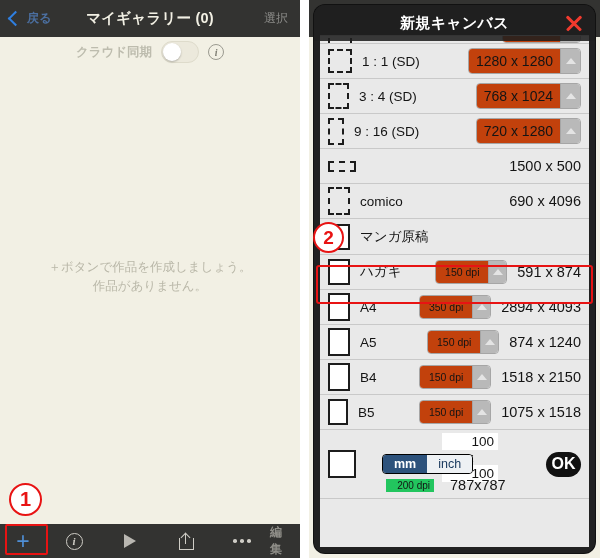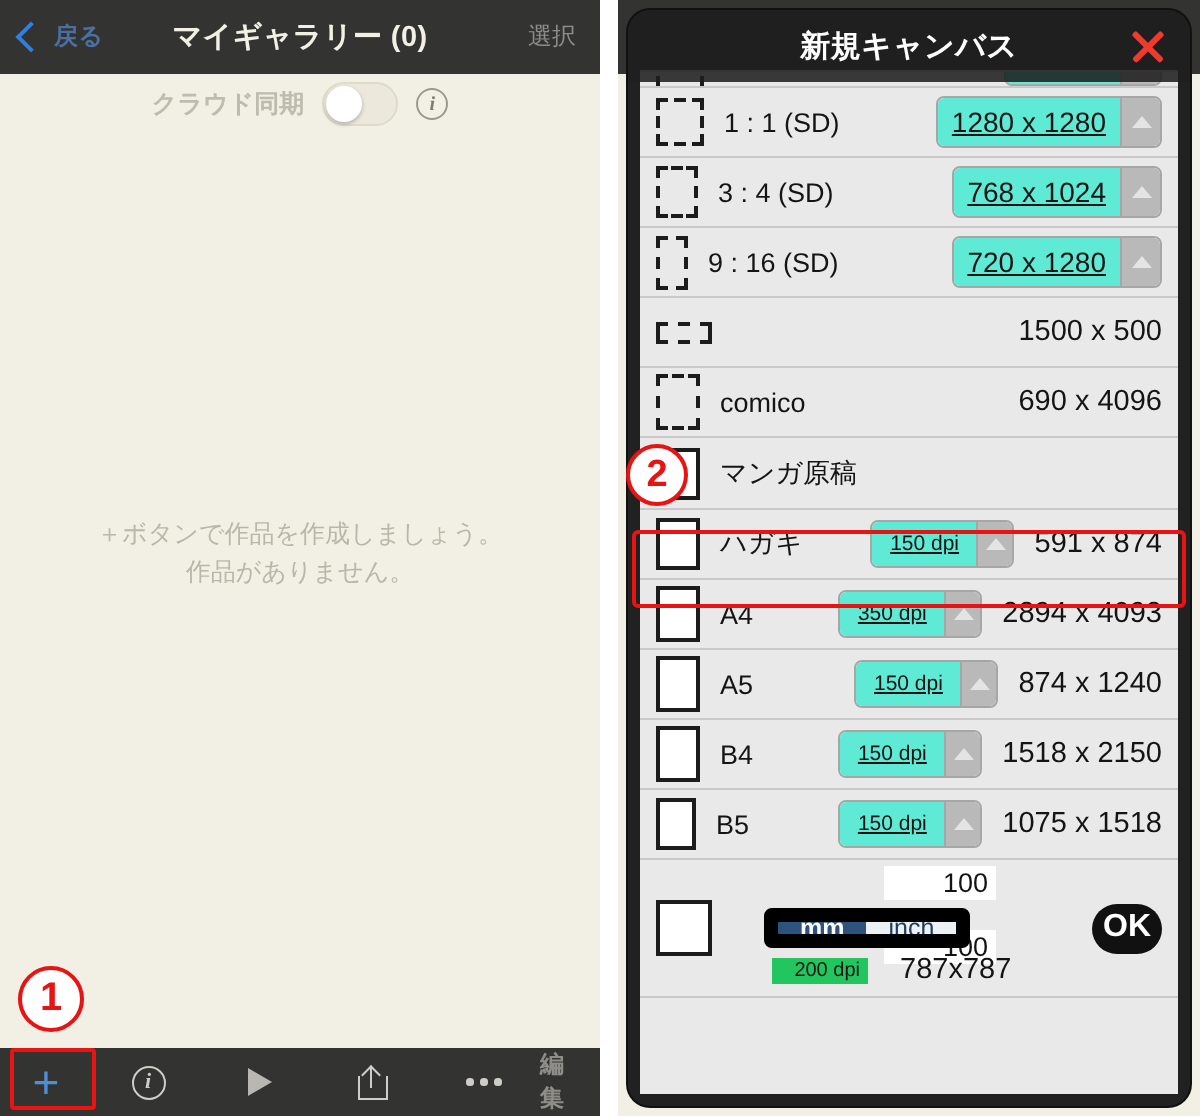--- a/index.html
+++ b/index.html
@@ -196,22 +196,22 @@
     color:#141414; font-size:14.5px; font-weight:500; white-space:nowrap;
   }
 
   
   .stepper{
     display:flex; align-items:stretch; height:26px; flex:none;
     border:1px solid #a6a6a6; border-radius:4px; overflow:hidden;
     background:#ffffff;
   }
   .stepper .val-field{
-    background:#5eead4; display:flex; align-items:center; justify-content:center;
-    padding:0 7px; color:#141414; font-size:14px; font-weight:500; white-space:nowrap;text-decoration:underline;
+    background:#c2410c; display:flex; align-items:center; justify-content:center;
+    padding:0 7px; color:#141414; font-size:14px; font-weight:500; white-space:nowrap;
   }
   .stepper .up-btn{
     width:20px; background:#b9b9b9; border-left:1px solid #a6a6a6;
     display:flex; align-items:center; justify-content:center; cursor:pointer;
   }
   .stepper .up-btn .tri{
     width:0;height:0;border-left:5px solid transparent;border-right:5px solid transparent;
     border-bottom:6px solid #e4e4e4;
   }
   .dpi-stepper{ height:24px; }
@@ -233,21 +233,21 @@
   .custom-fields{ flex:1; margin-left:10px; }
   .cf-line{ display:flex; align-items:center; height:21px; }
   .cf-line.l1{ justify-content:flex-start; padding-left:28px;flex-direction:column; }
   .cf-input{
     background:#ffffff; text-align:right; padding:1px 4px;
     font-size:13.5px; color:#141414; min-width:56px; display:inline-block;
   }
   .cf-x{ padding:0 4px; font-size:13.5px; color:#141414; }
   .cf-line.l2{ padding-left:16px; gap:0; }
   .unit-toggle{
-    display:flex; border:7px solid #000000; border-radius:4px; overflow:hidden; height:20px;
+    display:flex; border:1px solid #000000; border-radius:4px; overflow:hidden; height:20px;
   }
   .unit-toggle div{
     padding:0 11px; display:flex; align-items:center; font-size:12.5px; cursor:pointer;
   }
   .unit-on{ background:#2d527c; color:#ffffff; font-weight:600; }
   .unit-off{ background:#eef1f4; color:#1c3c60; }
   .cf-line.l3{ padding-left:20px; gap:16px; }
   .cf-dpi{
     background:#22c55e; padding:1px 4px; font-size:10px; color:#141414;
     min-width:48px; text-align:right; display:inline-block;

